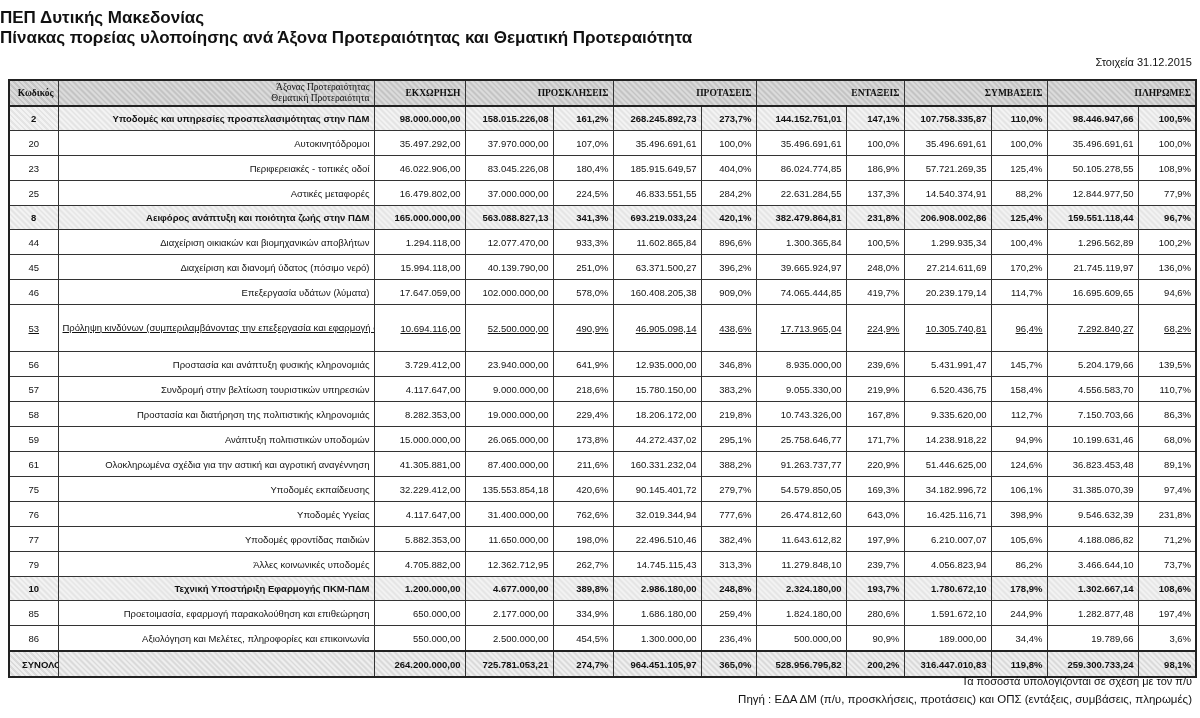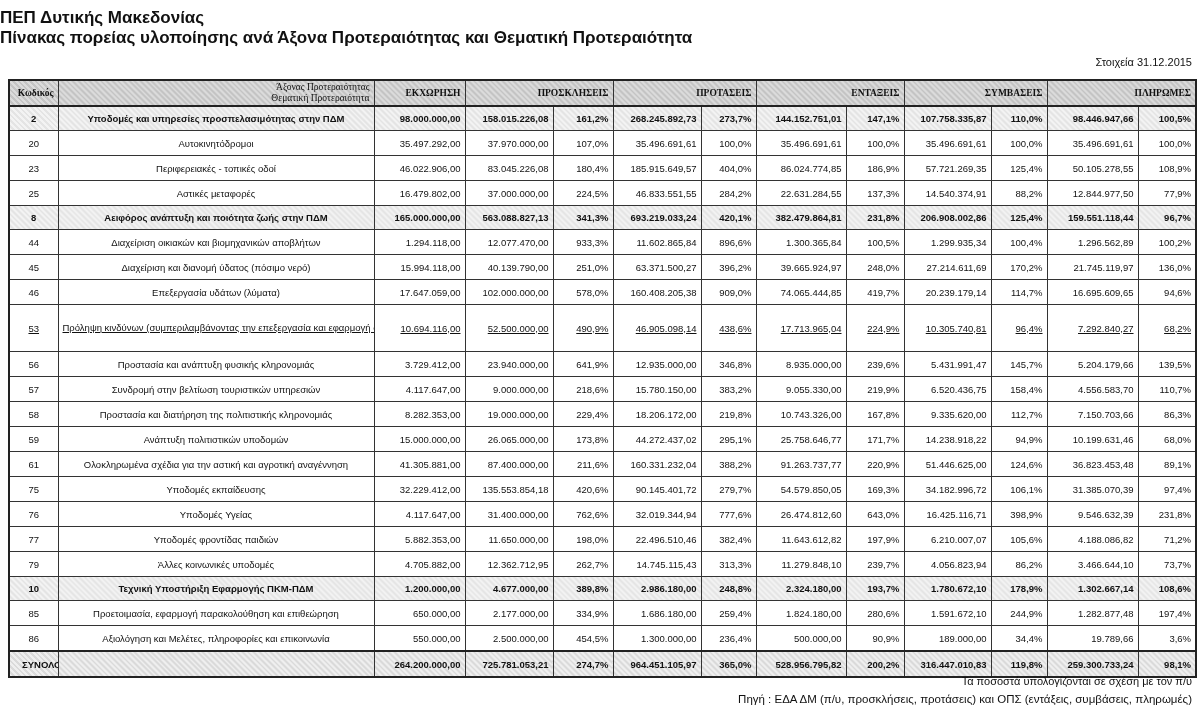--- a/index.html
+++ b/index.html
@@ -30,21 +30,21 @@
   table.main th {
     height: 24px; font-weight: bold; font-size: 9.5px;
     background: #cfcfcf;
     background-image: repeating-linear-gradient(45deg, rgba(255,255,255,0.25) 0 2px, rgba(0,0,0,0.05) 2px 4px);
     text-align: right; line-height: 11px; font-family: Liberation Serif, serif;
   }
   table.main th.axon { font-weight: normal; }
   table.main td { height: 24px; }
   table.main td.num, table.main td.pct { text-align: right; }
   table.main td.code { text-align: center; }
-  table.main td.name { text-align: center; }
+  table.main td.name { text-align: right; }
   tr.axis td {
     font-weight: bold; height: 23px;
     background: #ededed;
     background-image: repeating-linear-gradient(45deg, rgba(255,255,255,0.35) 0 2px, rgba(0,0,0,0.04) 2px 4px);
   }
   tr.axis.first td { border-top: 2px solid #222; }
   tr.tall td { height: 46px; text-decoration: underline; }
   td.wrap { white-space: normal; line-height: 12px; }
   tr.total td {
     font-weight: bold; height: 24px; border-top: 2px solid #222;

